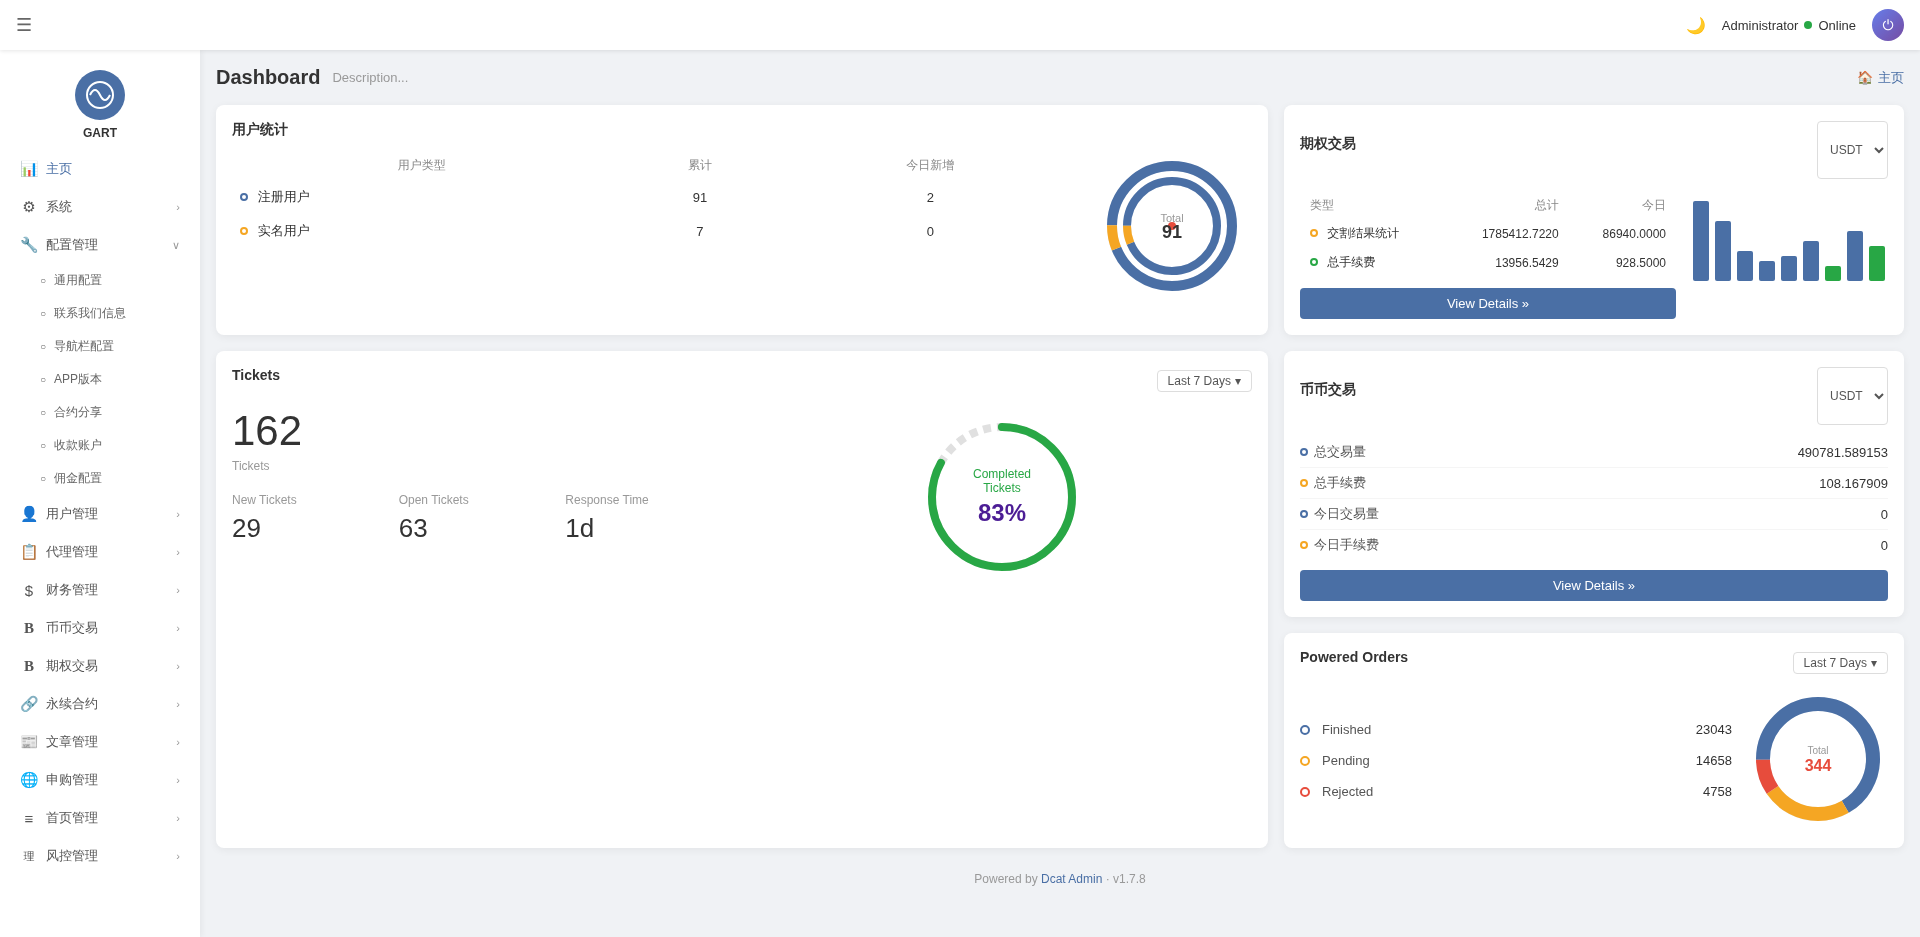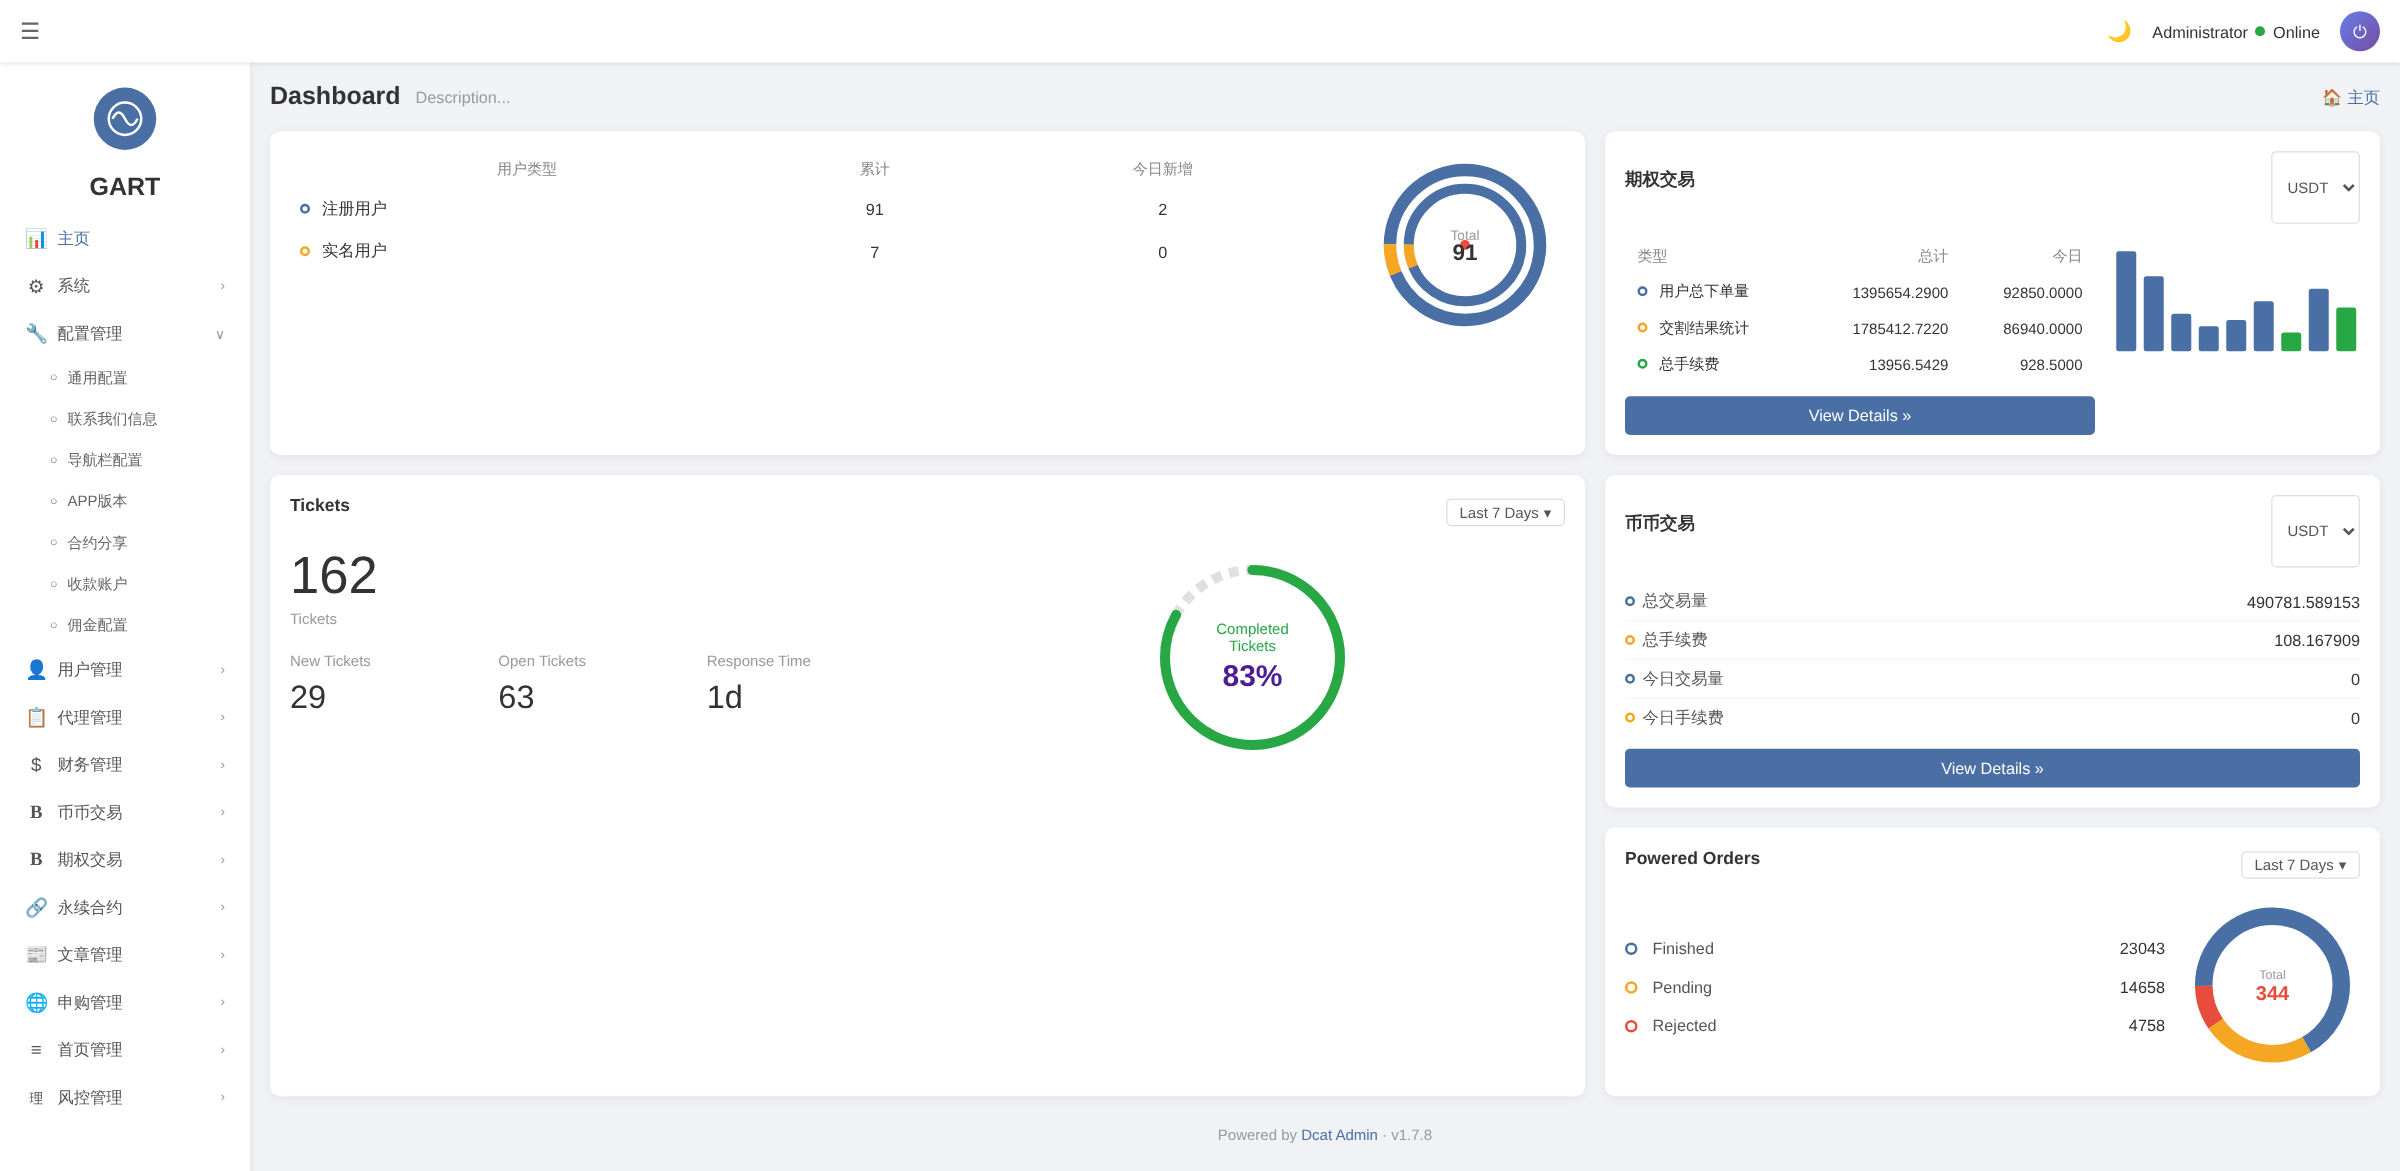--- a/index.html
+++ b/index.html
@@ -25,21 +25,21 @@
     
     
     .sidebar {
       width: 200px; min-height: calc(100vh - 50px);
       background: #fff; flex-shrink: 0;
       box-shadow: 2px 0 6px rgba(0,0,0,0.05);
       overflow-y: auto;
     }
     .sidebar-logo { display: flex; flex-direction: column; align-items: center; padding: 20px 0 10px; }
     .logo-icon { width: 50px; height: 50px; background: #4a6fa5; border-radius: 50%; display: flex; align-items: center; justify-content: center; color: white; font-size: 22px; margin-bottom: 6px; }
-    .logo-text { font-size: 20px; font-weight: bold; color: #333; margin-top: 13px; }
+    .logo-text { font-size: 12px; font-weight: bold; color: #333; }
     
     .nav-item {
       display: flex; align-items: center; padding: 10px 20px;
       cursor: pointer; color: #555; transition: all 0.2s;
       position: relative;
     }
     .nav-item.active { color: #4a6fa5; font-weight: 500; }
     .nav-item .nav-icon { margin-right: 8px; font-size: 15px; width: 18px; text-align: center; }
     .nav-item .nav-arrow { margin-left: auto; font-size: 11px; color: #999; }
     
@@ -279,20 +279,21 @@
       </div>
       <div class="header-right-link">
         <span>🏠</span>
         <span>主页</span>
       </div>
     </div>
 
     <div class="top-grid">
 
       <div class="card">
+        <div class="card-title">用户统计</div>
         <div class="user-stats">
           <div class="user-table">
             <table>
               <thead>
                 <tr>
                   <th>用户类型</th>
                   <th>累计</th>
                   <th>今日新增</th>
                 </tr>
               </thead>
@@ -352,28 +353,20 @@
               <thead>
                 <tr>
                   <th>类型</th>
                   <th>总计</th>
                   <th>今日</th>
                 </tr>
               </thead>
               <tbody>
                 <tr>
                   <td>
-                    <span class="trade-dot dot-outline-blue"></span>
-                    <span>用户总下单量</span>
-                  </td>
-                  <td>1395654.2900</td>
-                  <td>92850.0000</td>
-                </tr>
-                <tr>
-                  <td>
                     <span class="trade-dot dot-outline-orange"></span>
                     <span>交割结果统计</span>
                   </td>
                   <td>1785412.7220</td>
                   <td>86940.0000</td>
                 </tr>
                 <tr>
                   <td>
                     <span class="trade-dot dot-outline-green"></span>
                     <span>总手续费</span>

